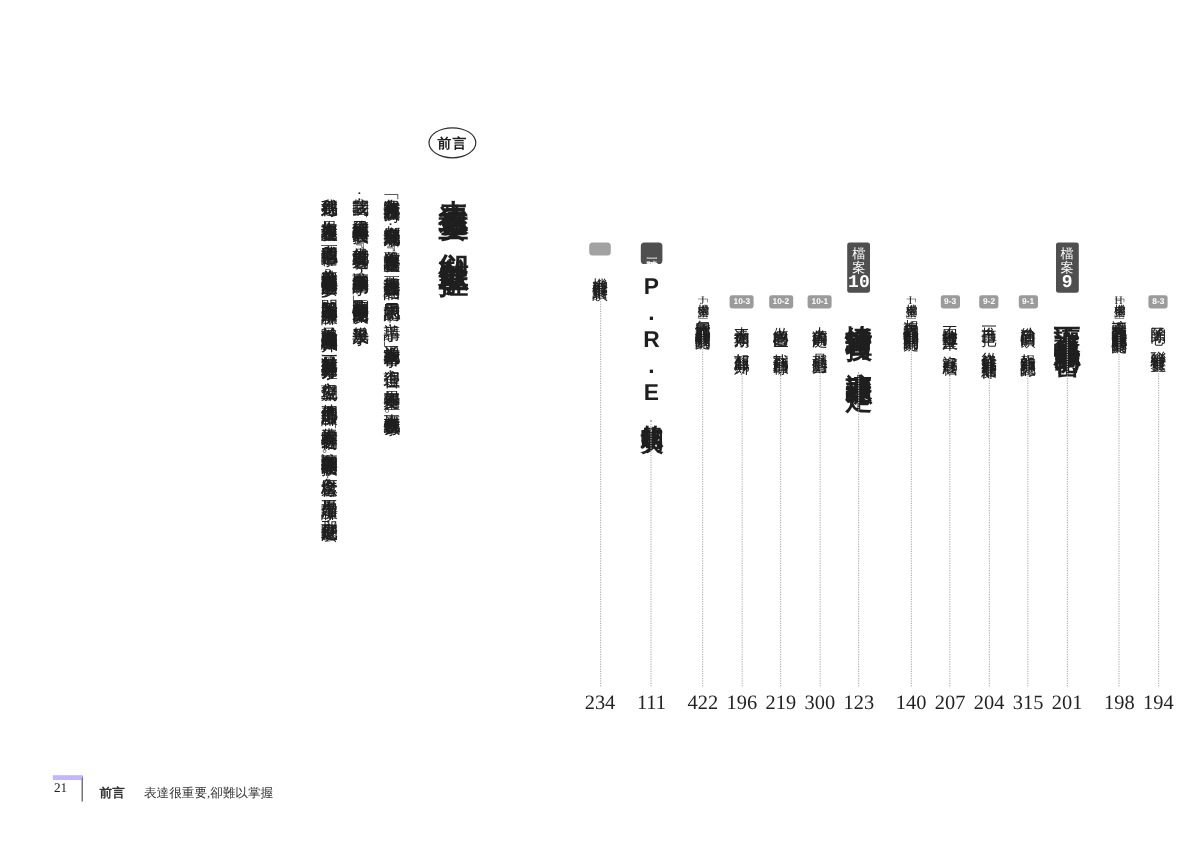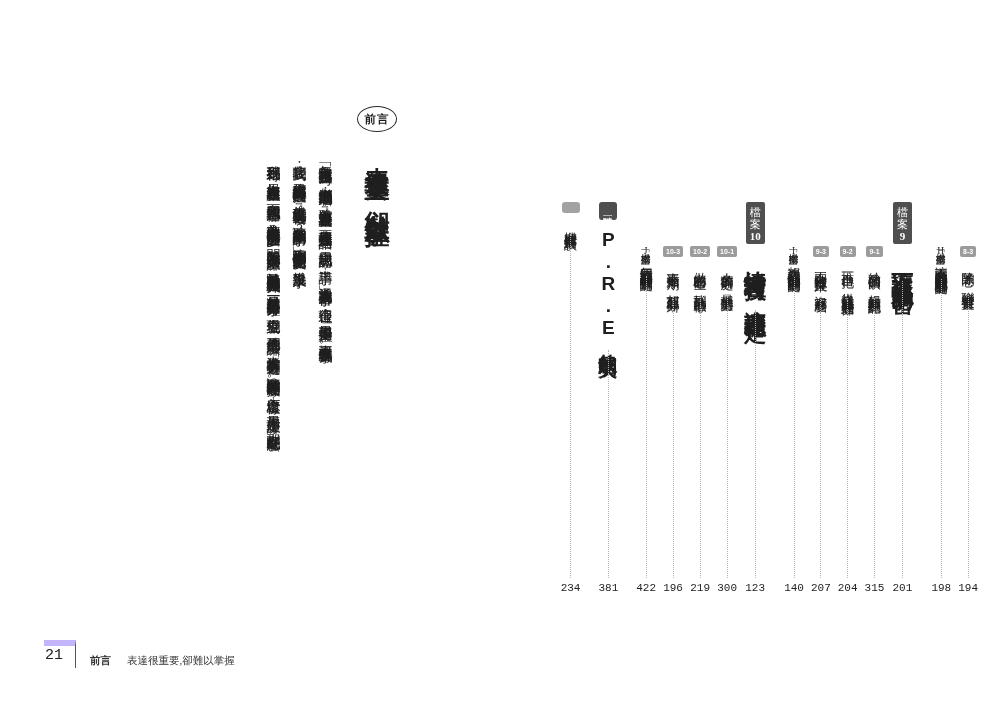--- a/index.html
+++ b/index.html
@@ -28,21 +28,21 @@
     font-family:"Liberation Sans","DejaVu Sans",sans-serif;font-weight:bold;
     font-size:7px;line-height:1;color:#fff;background:var(--badge_gray);
     border-radius:2px;padding:2px 3px;margin-bottom:5px;white-space:nowrap;
   }
   .badge-chapter{
     background:var(--badge_dark);color:#fff;border-radius:2px;
     display:flex;flex-direction:column;align-items:center;
     width:19px;padding:4px 0 3px;margin-bottom:9px;
   }
   .badge-chapter .b-char{font-size:11px;line-height:12px;font-family:"Liberation Sans","DejaVu Sans",sans-serif;}
-  .badge-chapter .b-num{font-size:11px;line-height:10px;font-weight:bold;font-family:Liberation Serif, serif;margin-top:1px;}
+  .badge-chapter .b-num{font-size:15px;line-height:10px;font-weight:bold;font-family:Liberation Mono, monospace;margin-top:1px;}
   .badge-folder{
     background:var(--badge_dark);color:#fff;border-radius:3px;
     padding:5px 2px;margin-bottom:9px;font-size:10.5px;letter-spacing:1px;
     font-family:"Liberation Sans","DejaVu Sans",sans-serif;
   }
   .badge-appendix{
     background:var(--badge_light);color:#fff;border-radius:3px;
     padding:4px 2px;margin-bottom:8px;font-size:10.5px;letter-spacing:1px;
     font-family:"Liberation Sans","DejaVu Sans",sans-serif;
   }
@@ -51,22 +51,22 @@
     font-size:22px;font-weight:bold;letter-spacing:2px;
     font-family:"Liberation Sans","DejaVu Sans",sans-serif;
   }
   .toc-entry.folder .entry-text{
     font-size:19px;font-weight:bold;letter-spacing:1px;
     font-family:"Liberation Sans","DejaVu Sans",sans-serif;
   }
   .secret-prefix{font-size:9.5px;letter-spacing:0;}
   .leader{flex:1 1 auto;width:0;border-left:1px dotted var(--leader);margin:6px 0 5px;min-height:6px;}
   .pagenum{
-    font-family:Liberation Mono, monospace;
-    font-size:11px;color:#222;line-height:1;
+    font-family:Liberation Serif, serif;
+    font-size:17px;color:#222;line-height:1;
   }
 
   
   .preface-block{
     position:absolute;top:106px;left:346px;width:62px;
     display:flex;flex-direction:column;align-items:center;
   }
   .preface-oval{
     width:40px;height:26px;border:1.5px solid #2c2c2c;border-radius:50%;
     display:flex;align-items:center;justify-content:center;
@@ -81,24 +81,24 @@
   }
   .body-text p{text-indent:2em;}
 
   
   .footer{
     position:absolute;left:44px;bottom:42px;
     display:flex;align-items:flex-end;
     font-size:10.5px;color:#333;
   }
   .folio-corner{
-    border-top:6px solid #c4b5fd;border-right:1px solid #555;
+    border-top:4px solid #c4b5fd;border-right:1px solid #555;
     padding:2px 12px 5px 1px;margin-right:14px;
-    font-family:Liberation Mono, monospace;
-    font-size:15px;color:#222;line-height:1;
+    font-family:Liberation Serif, serif;
+    font-size:11px;color:#222;line-height:1;
   }
   .footer-section{margin-right:16px;font-weight:bold;}
 </style>
 </head>
 <body>
 
 <div class="sheet">
 
   <div class="toc">
       <div class="toc-entry sub">
@@ -175,21 +175,21 @@
     </div>
       <div class="toc-entry secret">
       <span class="entry-text vtext"><span class="secret-prefix">「機密檔案J」</span>每個回應都讓聽者有收穫的關鍵</span>
       <span class="leader"></span>
       <span class="pagenum">422</span>
     </div>
       <div class="toc-entry folder gap">
       <span class="badge-folder vtext">三號資料夾懶人包</span>
         <span class="entry-text vtext">P.R.E的收尾功夫</span>
       <span class="leader"></span>
-      <span class="pagenum">381</span>
+      <span class="pagenum">111</span>
     </div>
       <div class="toc-entry appendix gap">
       <span class="badge-appendix vtext">附加檔</span>
         <span class="entry-text vtext">機密檔案再解讀</span>
       <span class="leader"></span>
       <span class="pagenum">234</span>
     </div>
     </div>
 
   <div class="preface-block">

